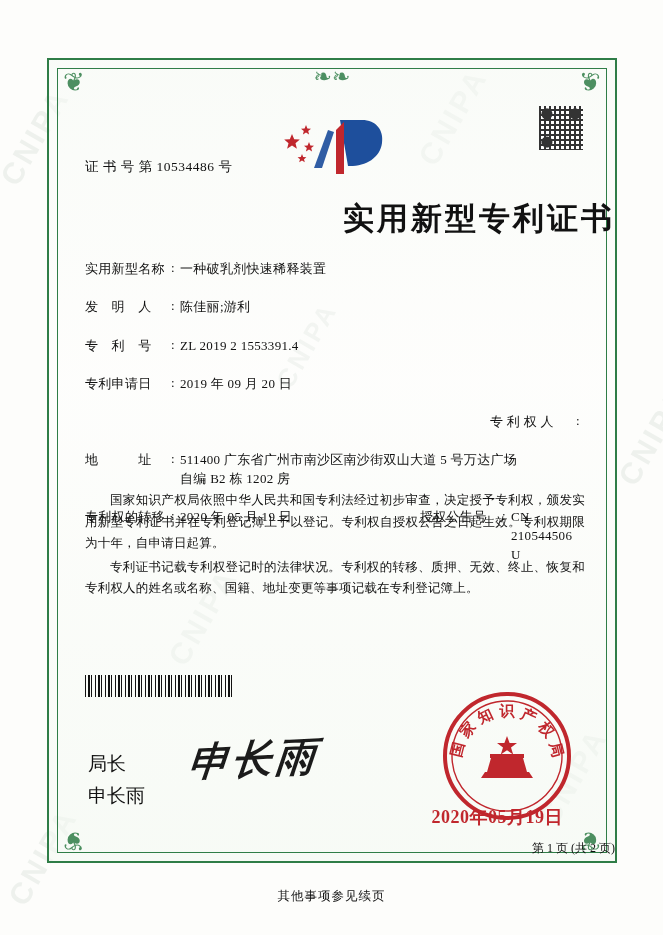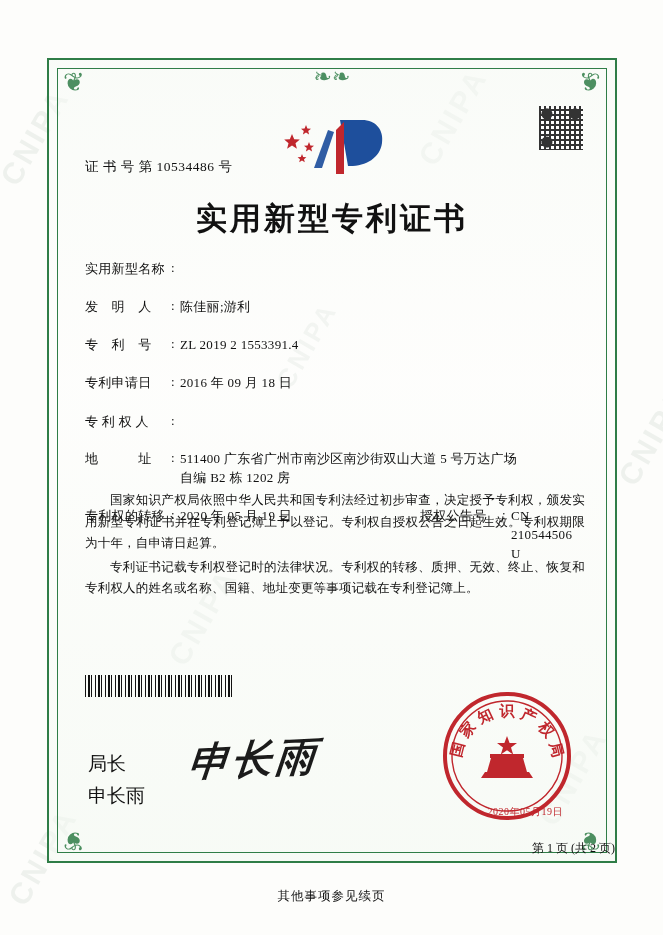--- a/index.html
+++ b/index.html
@@ -110,21 +110,21 @@
     transform: translateX(-50%);
     width: 140px;
     height: 62px;
   }
 
   
   .doc-title {
     position: absolute;
     left: 0; right: 0;
     top: 138px;
-    text-align: center;
+    text-align: right;
     font-size: 31px;
     font-weight: 700;
     letter-spacing: 3px;
     color: #111;
     font-family: "DejaVu Serif", serif;
   }
 
   
   .fields {
     position: absolute;
@@ -132,20 +132,21 @@
     top: 200px;
     right: 30px;
   }
   .field-row {
     display: flex;
     align-items: flex-start;
     margin-bottom: 19.5px;
     font-size: 13px;
     color: #111;
     letter-spacing: .3px;
+    justify-content: flex-end;
   }
   .f-label {
     width: 86px;
     flex: none;
     white-space: nowrap;
   }
   .f-colon {
     width: 9px;
     flex: none;
   }
@@ -218,23 +219,24 @@
     position: absolute;
     right: 42px;
     top: 630px;
     width: 132px;
     height: 132px;
   }
   .seal-date {
     position: absolute;
     right: 52px;
     top: 745px;
-    font-size: 10px;
+    font-size: 18px;
     color: #c0272d;
     letter-spacing: .5px;
+    font-weight: bold;
   }
 
   
   .page-num {
     position: absolute;
     left: 0; right: 0;
     top: 780px;
     text-align: right;
     font-size: 12px;
     color: #111;
@@ -286,38 +288,39 @@
     </g>
   </svg>
 
   <div class="doc-title">实用新型专利证书</div>
 
   <div class="fields">
 
     <div class="field-row">
       <span class="f-label">实用新型名称</span>
       <span class="f-colon">:</span>
+      <span class="f-value">一种破乳剂快速稀释装置</span>
     </div>
 
     <div class="field-row">
       <span class="f-label">发　明　人</span>
       <span class="f-colon">:</span>
       <span class="f-value">陈佳丽;游利</span>
     </div>
 
     <div class="field-row">
       <span class="f-label">专　利　号</span>
       <span class="f-colon">:</span>
       <span class="f-value">ZL 2019 2 1553391.4</span>
     </div>
 
     <div class="field-row">
       <span class="f-label">专利申请日</span>
       <span class="f-colon">:</span>
-      <span class="f-value">2016 年 09 月 18 日</span>
+      <span class="f-value">2019 年 09 月 20 日</span>
     </div>
 
     <div class="field-row">
       <span class="f-label">专 利 权 人</span>
       <span class="f-colon">:</span>
     </div>
 
     <div class="field-row">
       <span class="f-label">地　　　址</span>
       <span class="f-colon">:</span>

